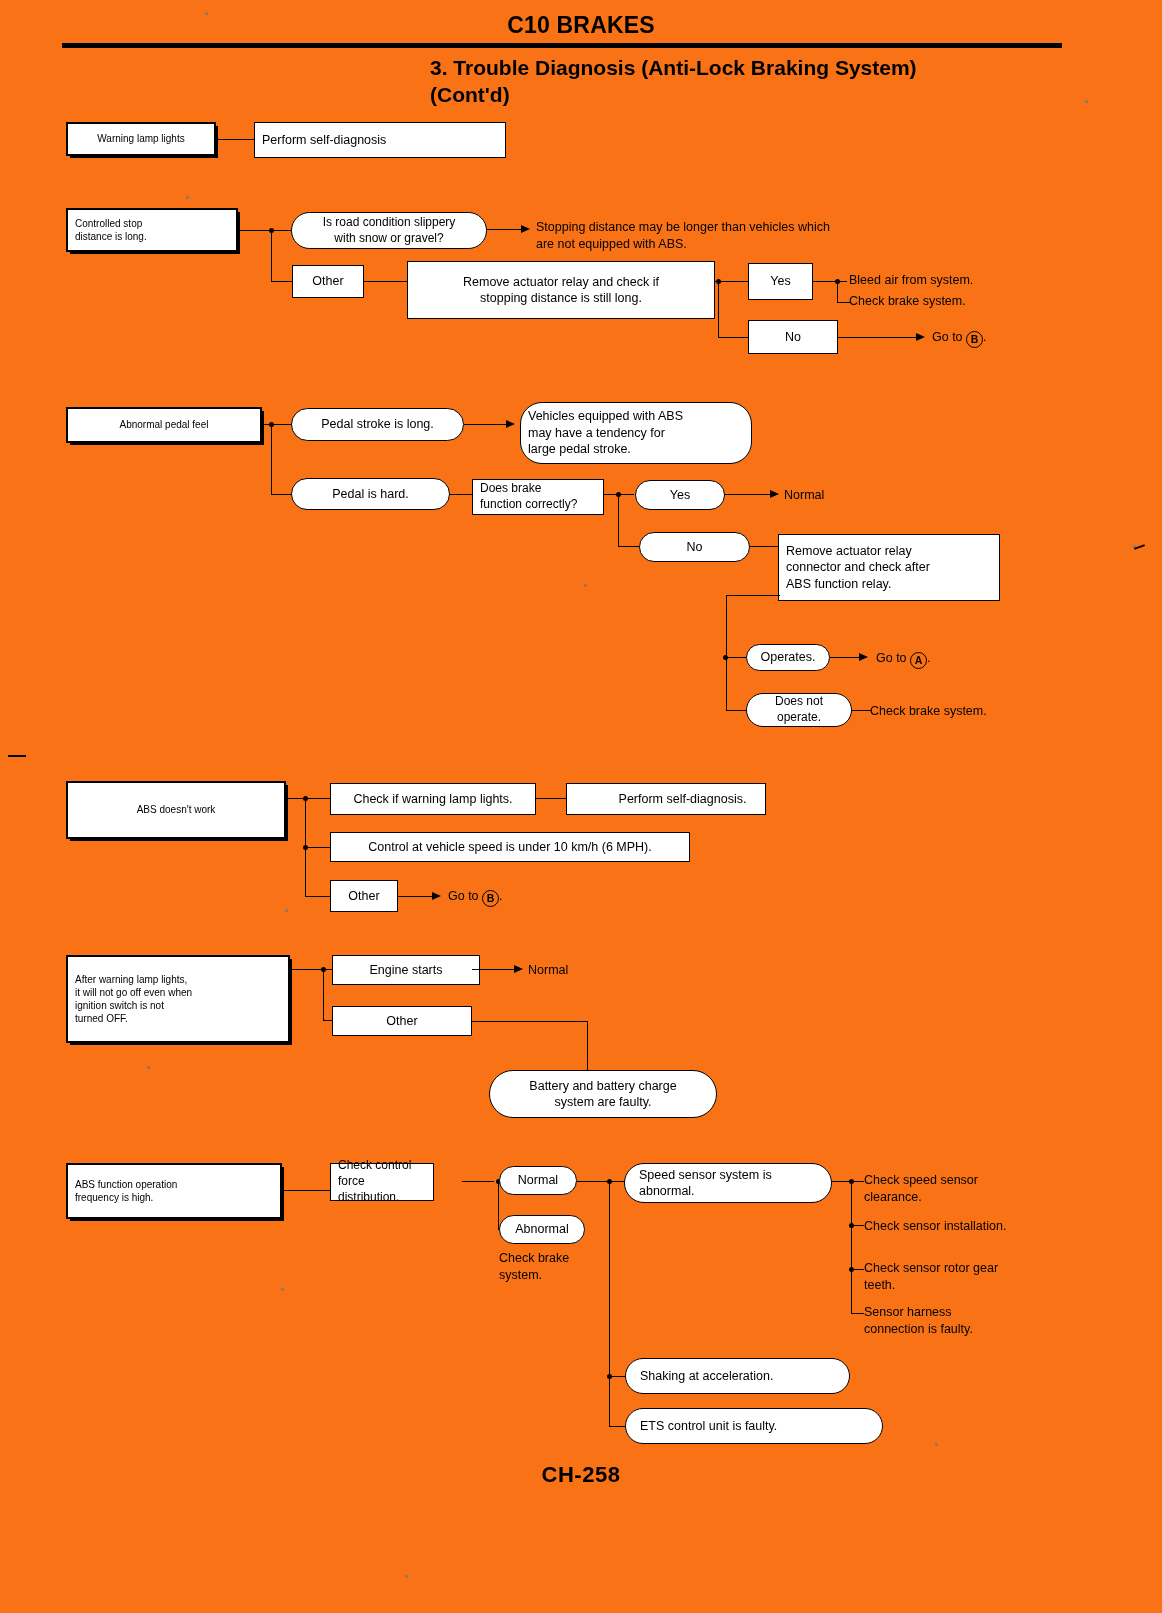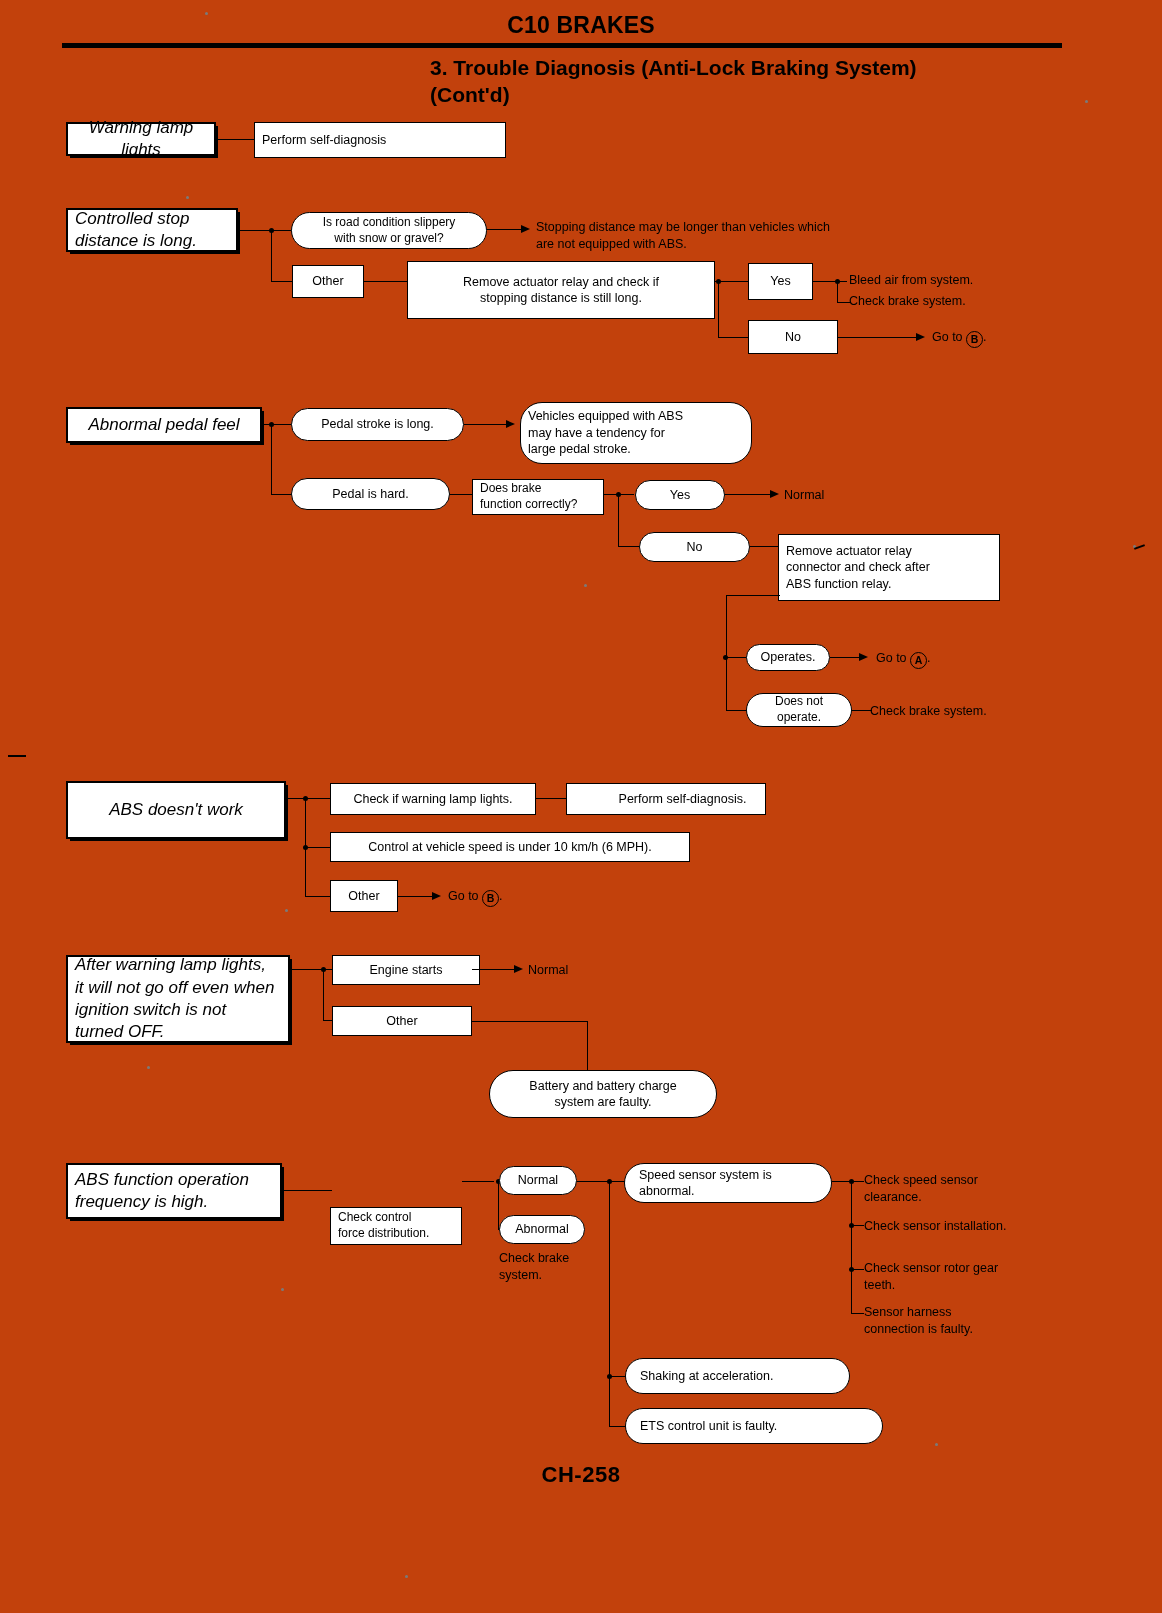--- a/index.html
+++ b/index.html
@@ -8,21 +8,21 @@
     background: #ffffff;
   }
   body {
     font-family: "Liberation Sans", sans-serif;
     color: #000000;
   }
   #page {
     position: relative;
     width: 1162px;
     height: 1613px;
-    background: #c2410c;
+    background: #f97316;
     overflow: hidden;
   }
 
   
   .hdr-title {
     position: absolute;
     left: 0; top: 12px;
     width: 1162px;
     text-align: center;
     font-size: 23px;
@@ -64,22 +64,21 @@
     font-size: 12.5px;
     line-height: 1.32;
     display: flex;
     align-items: center;
     padding: 2px 7px;
   }
   .node.center { justify-content: center; text-align: center; }
   .node.heavy {
     border: 2.6px solid #000;
     box-shadow: 3px 3px 0 -1px #000;
-    font-size: 17px;
-    font-style: italic;
+    font-size: 10px;
   }
   .node.round {
     border-radius: 999px;
     padding: 2px 14px;
   }
   .plain {
     position: absolute;
     font-size: 12.5px;
     line-height: 1.34;
   }
@@ -305,21 +304,21 @@
   <div class="v" style="left:587px; top:1021px; height:56px;"></div>
 
   <div class="node round center" style="left:489px; top:1070px; width:228px; height:48px; white-space:pre-line;">Battery and battery charge
 system are faulty.</div>
 
   <div class="node heavy" style="left:66px; top:1163px; width:216px; height:56px; white-space:pre-line;">ABS function operation
 frequency is high.</div>
 
   <div class="h" style="left:282px; top:1190px; width:50px;"></div>
 
-  <div class="node" style="left:330px; top:1163px; width:132px; height:38px; white-space:pre-line; font-size:12px;margin-top:44px;">Check control
+  <div class="node" style="left:330px; top:1163px; width:104px; height:38px; white-space:pre-line; font-size:12px;">Check control
 force distribution.</div>
 
   <div class="h" style="left:462px; top:1181px; width:32px;"></div>
   <div class="dot" style="left:496px; top:1179px;"></div>
   <div class="v" style="left:498px; top:1181px; height:48px;"></div>
   <div class="h" style="left:498px; top:1229px; width:14px;"></div>
 
   <div class="node round center" style="left:499px; top:1166px; width:78px; height:29px;">Normal</div>
   <div class="node round center" style="left:499px; top:1215px; width:86px; height:29px;">Abnormal</div>
   <div class="plain" style="left:499px; top:1250px; white-space:pre-line;">Check brake

